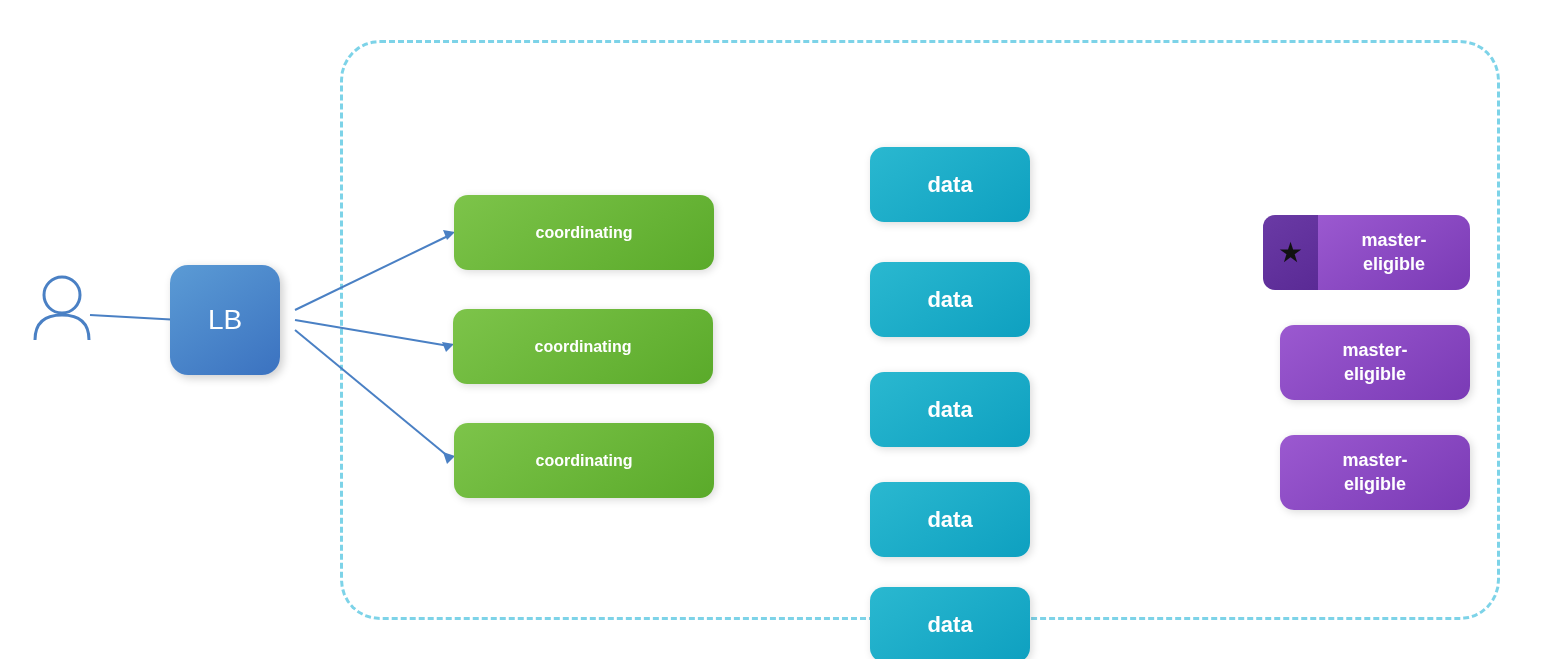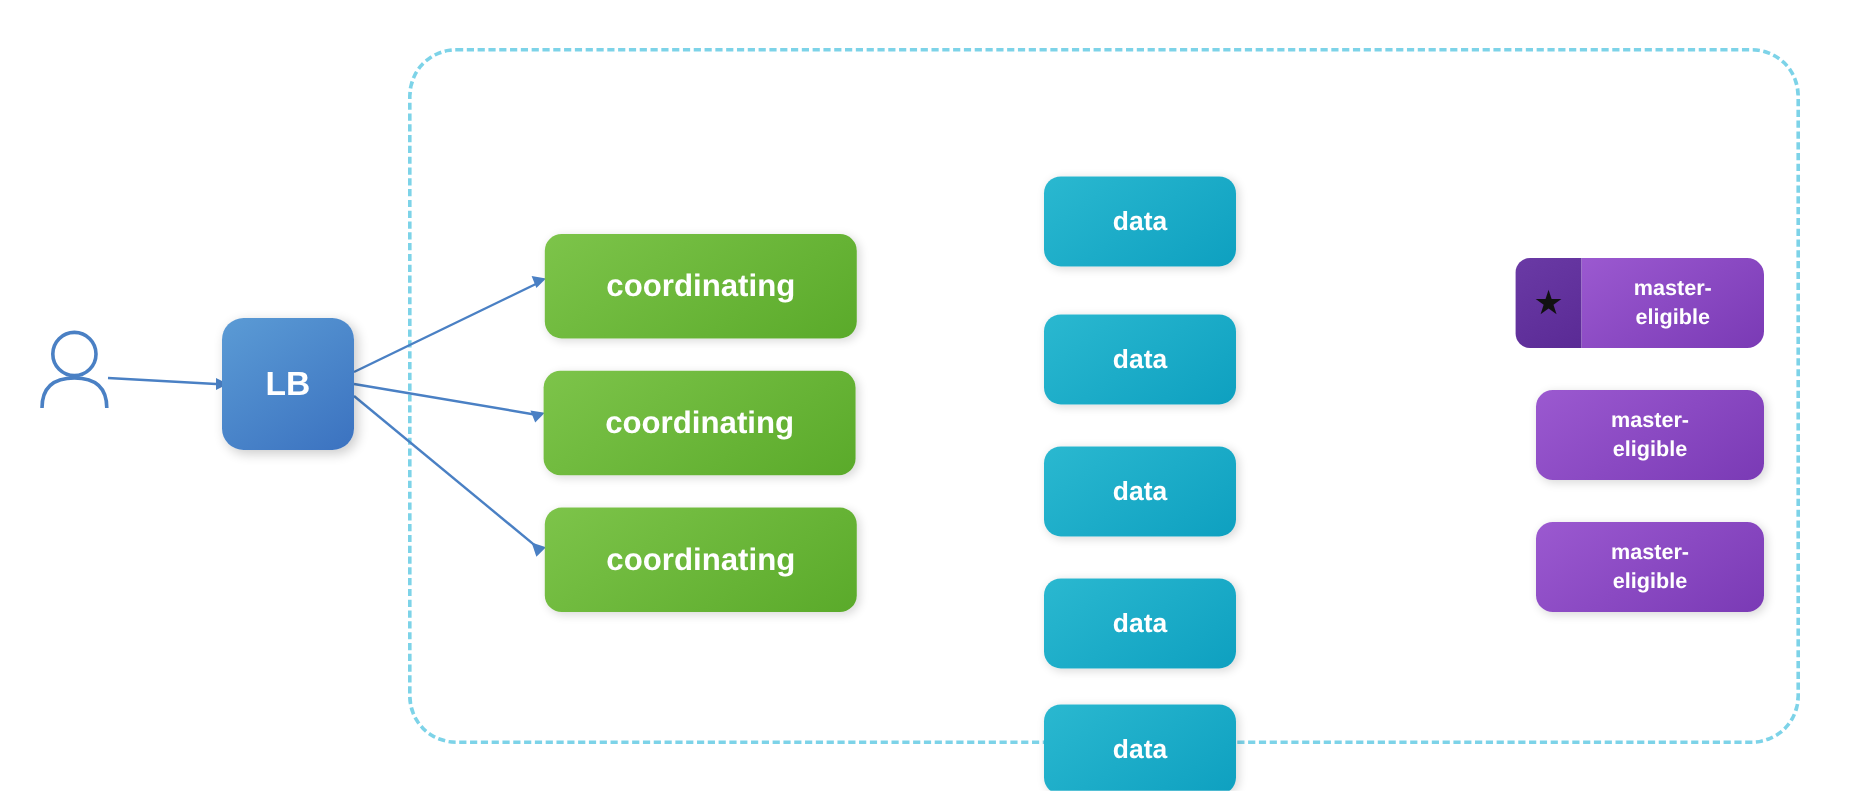--- a/index.html
+++ b/index.html
@@ -22,45 +22,45 @@
       left: 340px;
       width: 1160px;
       height: 580px;
       border: 3px dashed #7dd3e8;
       border-radius: 40px;
     }
     
     .lb-box {
       position: absolute;
       top: 265px;
-      left: 185px;
+      left: 170px;
       width: 110px;
       height: 110px;
       background: linear-gradient(145deg, #5b9bd5, #3b72c0);
       border-radius: 18px;
       display: flex;
       align-items: center;
       justify-content: center;
       color: white;
       font-size: 28px;
-      font-weight: bold;
+      font-weight: normal;
       box-shadow: 3px 3px 10px rgba(0,0,0,0.2);
     }
     
     .coord-box {
       position: absolute;
       width: 260px;
-      height: 87px;
+      height: 75px;
       background: linear-gradient(145deg, #7dc44a, #5aaa2a);
       border-radius: 14px;
       display: flex;
       align-items: center;
       justify-content: center;
       color: white;
-      font-size: 26px;
+      font-size: 16px;
       font-weight: 600;
       box-shadow: 2px 2px 8px rgba(0,0,0,0.15);
     }
     .coord-1 { top: 195px; left: 454px; }
     .coord-2 { top: 309px; left: 453px; }
     .coord-3 { top: 423px; left: 454px; }
     
     .data-box {
       position: absolute;
       width: 160px;

